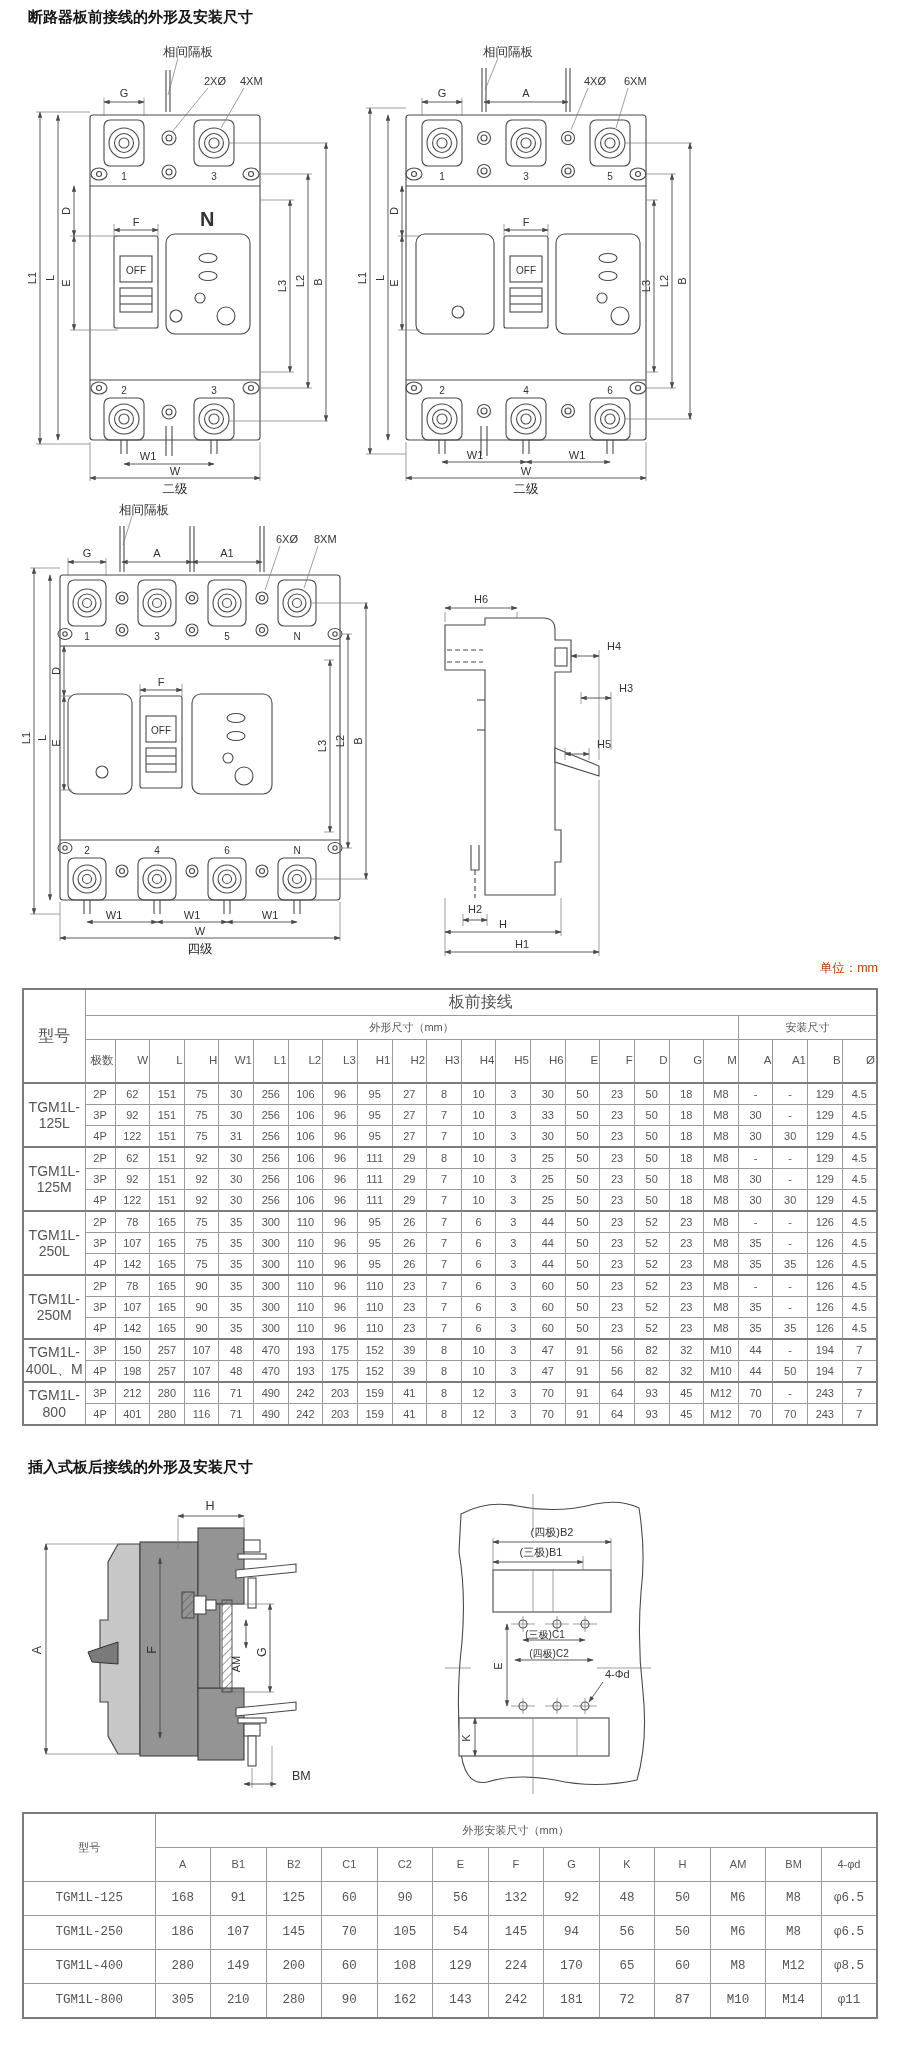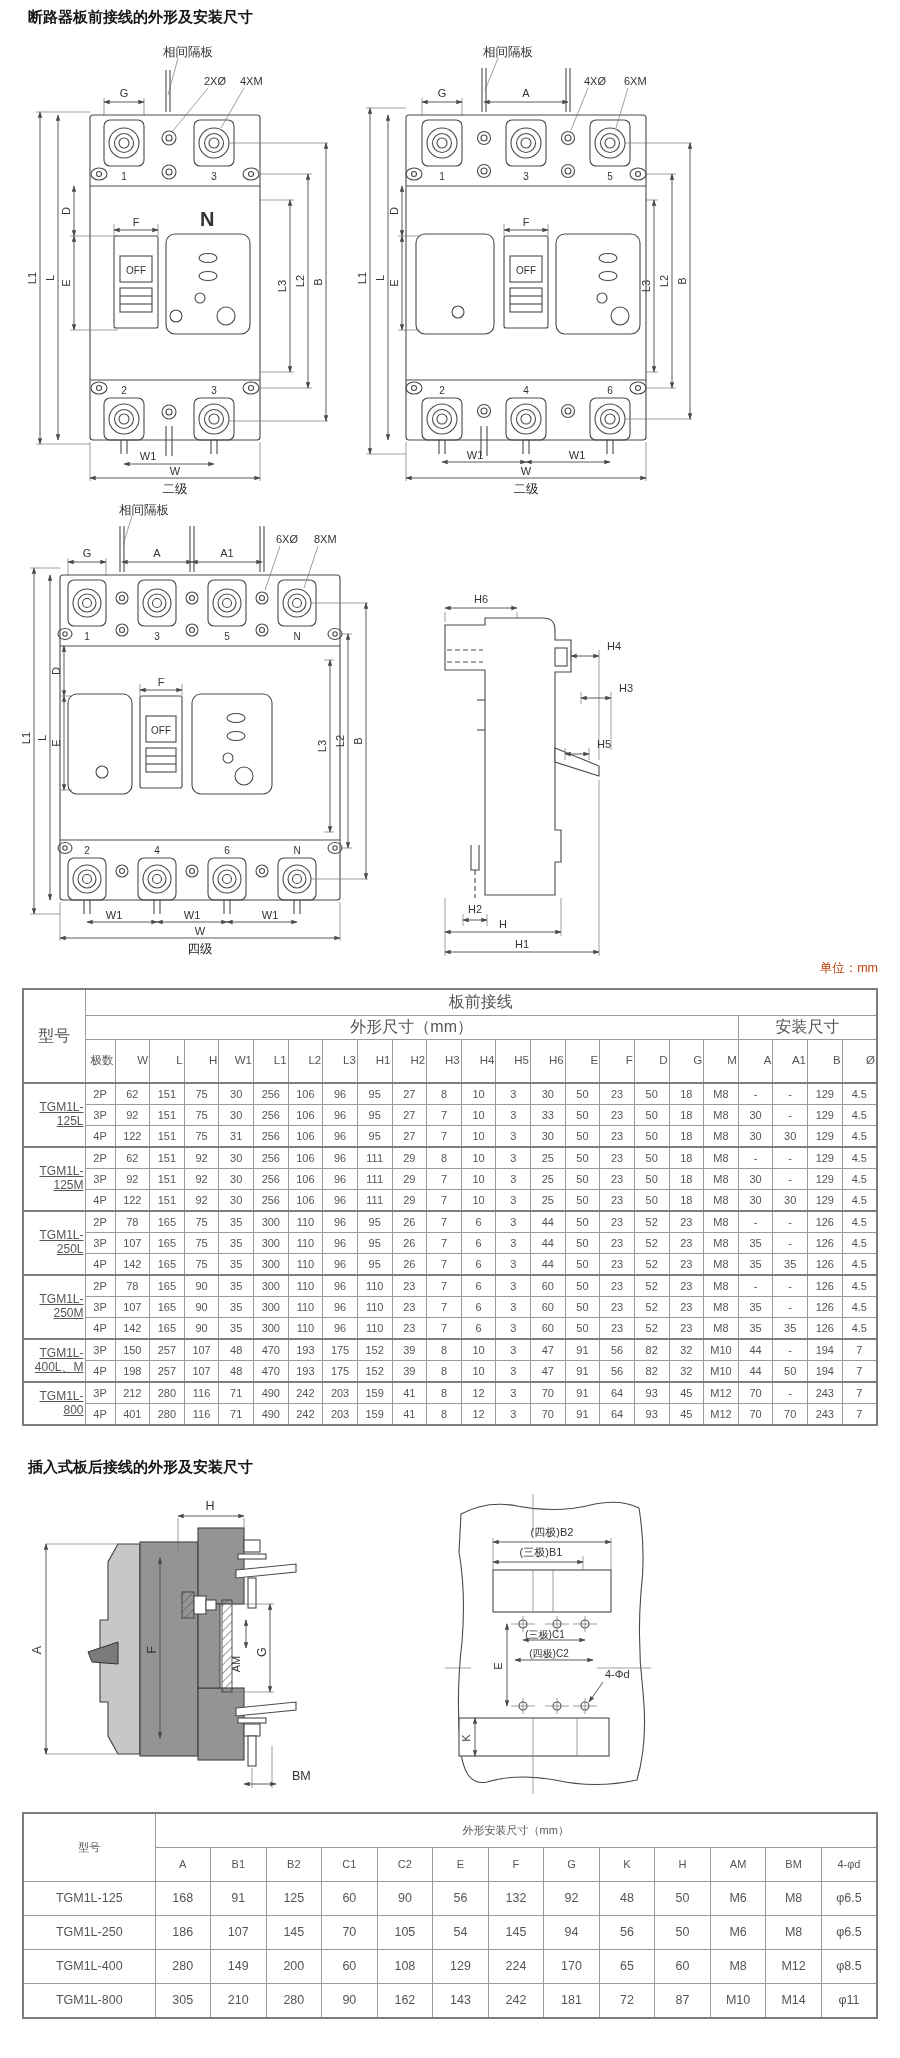--- a/index.html
+++ b/index.html
@@ -14,28 +14,28 @@
   .cap{font-size:12.5px;fill:#222}
   .ln{fill:none;stroke:#4a4a4a;stroke-width:1.1}
   .fw{fill:#fff;stroke:#4a4a4a;stroke-width:1.1}
   .tn{fill:none;stroke:#767676;stroke-width:0.7}
   .dm{fill:none;stroke:#4a4a4a;stroke-width:0.9}
   .dsh{stroke-dasharray:5 3}
   table.dt{position:absolute;border-collapse:collapse;table-layout:fixed;background:#fff;color:#555;}
   table.dt th,table.dt td{border:1px solid #9a9a9a;text-align:center;vertical-align:middle;padding:0 1px;font-weight:normal;line-height:1.15;}
   #table1{left:22px;top:988px;width:856px;font-size:11px;border:2px solid #7c7c7c;}
   #table1 thead tr.h1 th{height:25px;font-size:16px;}
-  #table1 thead tr.h2 th{height:23px;font-size:16px;}
+  #table1 thead tr.h2 th{height:23px;font-size:11px;}
   #table1 thead tr.h3 th{height:42px;font-size:11.5px;text-align:right;}
   #table1 tbody td{height:20px;}
-  #table1 td.model{font-size:12px;text-align:right;word-wrap:break-word;text-decoration:underline;}
+  #table1 td.model{font-size:14px;text-align:center;word-wrap:break-word;}
   #table1 tr.gs td{border-top:2px solid #7c7c7c;}
   #table2{left:22px;top:1812px;width:856px;font-size:12.5px;border:2px solid #7c7c7c;}
   #table2 thead th{height:33px;font-size:11px;}
-  #table2 tbody td{height:33px;}
+  #table2 tbody td{height:33px;font-family:Liberation Mono, monospace;}
 </style>
 </head>
 <body>
 
 <div class="page">
 
   <div class="sec-title" style="left:28px;top:8px">断路器板前接线的外形及安装尺寸</div>
 
   <svg style="left:28px;top:40px" width="310" height="456" viewBox="0 0 310 456">
     <defs>

